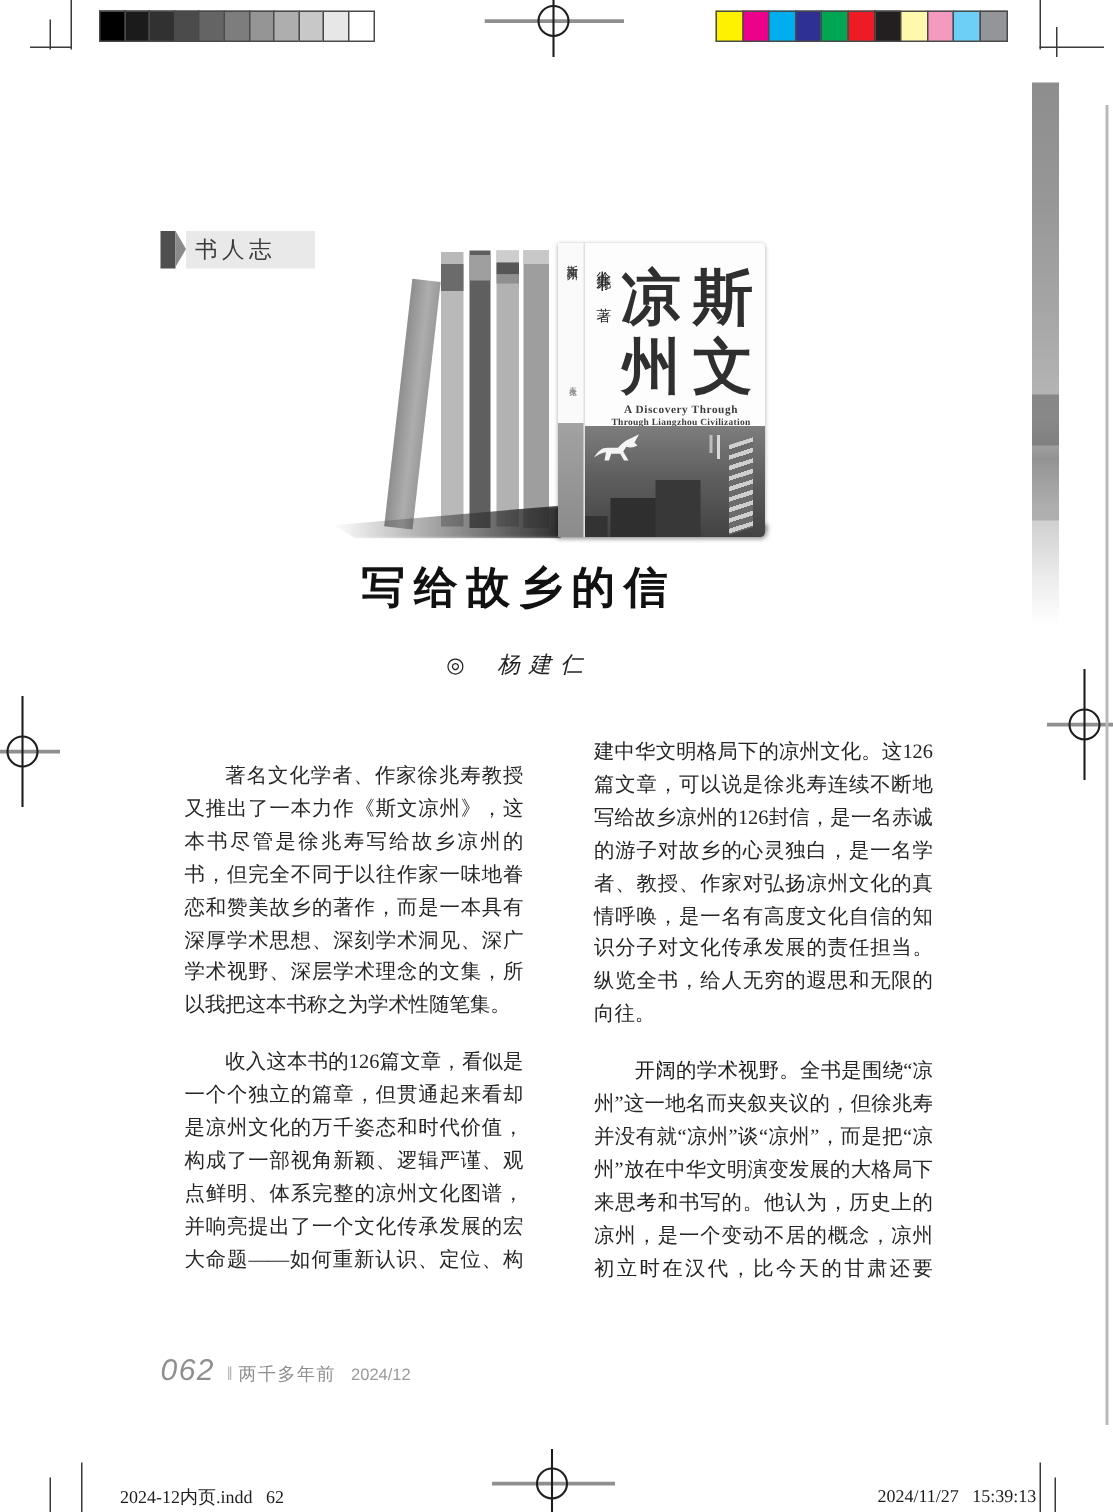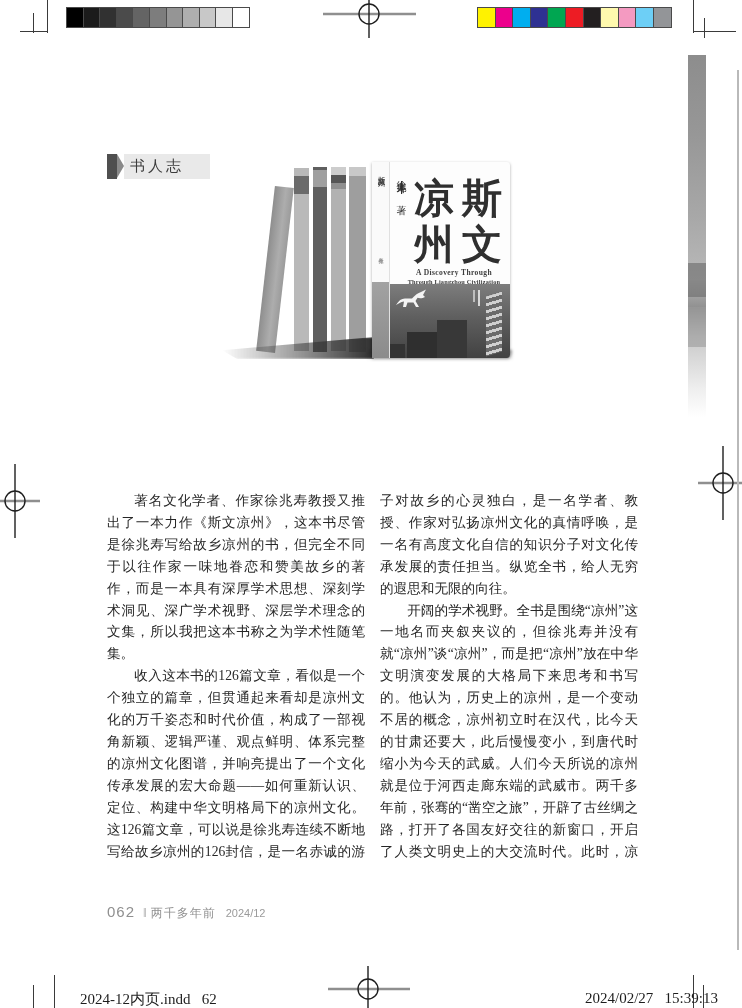--- a/index.html
+++ b/index.html
@@ -70,32 +70,32 @@
 
   
   #article-title{position:absolute;left:55px;top:372px;width:582px;text-align:center;
       font-size:29px;font-weight:900;color:#111111;letter-spacing:6px;}
   #byline{position:absolute;left:55px;top:434px;width:582px;text-align:center;font-size:15px;color:#222222;}
   #byline .marker{font-size:14px;margin-right:18px;}
   #byline .name{letter-spacing:6px;font-style:italic;}
   #body-text{position:absolute;left:107px;top:490px;width:531px;height:376px;
       column-count:2;column-gap:15px;column-fill:auto;overflow:hidden;
       font-size:13.6px;line-height:21.9px;color:#262626;text-align:justify;}
-  #body-text p{margin:0;text-indent:2em;}
+  #body-text p{margin:16px;text-indent:2em;}
   #body-text .lead{font-family:"Liberation Sans","DejaVu Sans",sans-serif;font-weight:normal;color:#1c1c1c;}
 
   
   #footer{position:absolute;left:107px;top:903px;display:flex;align-items:baseline;color:#8f8f8f;}
-  #footer .pagenum{font-family:"Liberation Sans","DejaVu Sans",sans-serif;font-size:15px;letter-spacing:1px;}
+  #footer .pagenum{font-family:"Liberation Sans","DejaVu Sans",sans-serif;font-size:20px;letter-spacing:1px;font-style:italic;}
   #footer .divider{font-size:13px;margin:0 4px 0 8px;color:#a3a3a3;}
   #footer .magazine{font-size:12px;letter-spacing:1px;}
   #footer .issue{font-family:"Liberation Sans","DejaVu Sans",sans-serif;font-size:11px;margin-left:10px;color:#9a9a9a;}
 
   
-  .slug{position:absolute;top:990px;font-size:15px;color:#1d1d1d;white-space:pre;}
+  .slug{position:absolute;top:990px;font-size:12px;color:#1d1d1d;white-space:pre;}
   #slug-left{left:80px;}
   #slug-right{left:585px;}
 </style>
 </head>
 <body>
 
 <div id="canvas">
 
   <div class="cropline" style="left:47px;top:0;width:1px;height:33px;"></div>
   <div class="cropline" style="left:33px;top:13px;width:1px;height:20px;"></div>
@@ -209,30 +209,35 @@
       <div class="caption"></div>
       <div class="caption2"></div>
     </div>
     <div id="cover-spine">
       <div class="spine-title">斯文凉州</div>
       <div class="spine-author">徐兆寿</div>
       <div class="spine-photo"></div>
     </div>
   </div>
 
+  <h1 id="article-title" style="margin:0;">写给故乡的信</h1>
+  <div id="byline">
+    <span class="marker">◎</span>
+    <span class="name">杨建仁</span>
+  </div>
 
   <div id="body-text">
     <p>著名文化学者、作家徐兆寿教授又推出了一本力作《斯文凉州》，这本书尽管是徐兆寿写给故乡凉州的书，但完全不同于以往作家一味地眷恋和赞美故乡的著作，而是一本具有深厚学术思想、深刻学术洞见、深广学术视野、深层学术理念的文集，所以我把这本书称之为学术性随笔集。</p>
     <p>收入这本书的126篇文章，看似是一个个独立的篇章，但贯通起来看却是凉州文化的万千姿态和时代价值，构成了一部视角新颖、逻辑严谨、观点鲜明、体系完整的凉州文化图谱，并响亮提出了一个文化传承发展的宏大命题——如何重新认识、定位、构建中华文明格局下的凉州文化。这126篇文章，可以说是徐兆寿连续不断地写给故乡凉州的126封信，是一名赤诚的游子对故乡的心灵独白，是一名学者、教授、作家对弘扬凉州文化的真情呼唤，是一名有高度文化自信的知识分子对文化传承发展的责任担当。纵览全书，给人无穷的遐思和无限的向往。</p>
     <p><span class="lead">开阔的学术视野。</span><span>全书是围绕“凉州”这一地名而夹叙夹议的，但徐兆寿并没有就“凉州”谈“凉州”，而是把“凉州”放在中华文明演变发展的大格局下来思考和书写的。他认为，历史上的凉州，是一个变动不居的概念，凉州初立时在汉代，比今天的甘肃还要大，此后慢慢变小，到唐代时缩小为今天的武威。人们今天所说的凉州就是位于河西走廊东端的武威市。两千多年前，张骞的“凿空之旅”，开辟了古丝绸之路，打开了各国友好交往的新窗口，开启了人类文明史上的大交流时代。此时，凉州成为古丝绸之路的要冲和河西走廊的中心城市，是沟通中国中原地区与西域的交通要道，是中原文</span></p>
   </div>
 
   <div id="footer">
     <span class="pagenum">062</span>
     <span class="divider">‖</span>
     <span class="magazine">两千多年前</span>
     <span class="issue">2024/12</span>
   </div>
 
   <div id="slug-left" class="slug">2024-12内页.indd   62</div>
-  <div id="slug-right" class="slug">2024/02/27   15:39:13</div>
+  <div id="slug-right" class="slug">2024/11/27   15:39:13</div>
 
 </div>
 
 </body></html>

